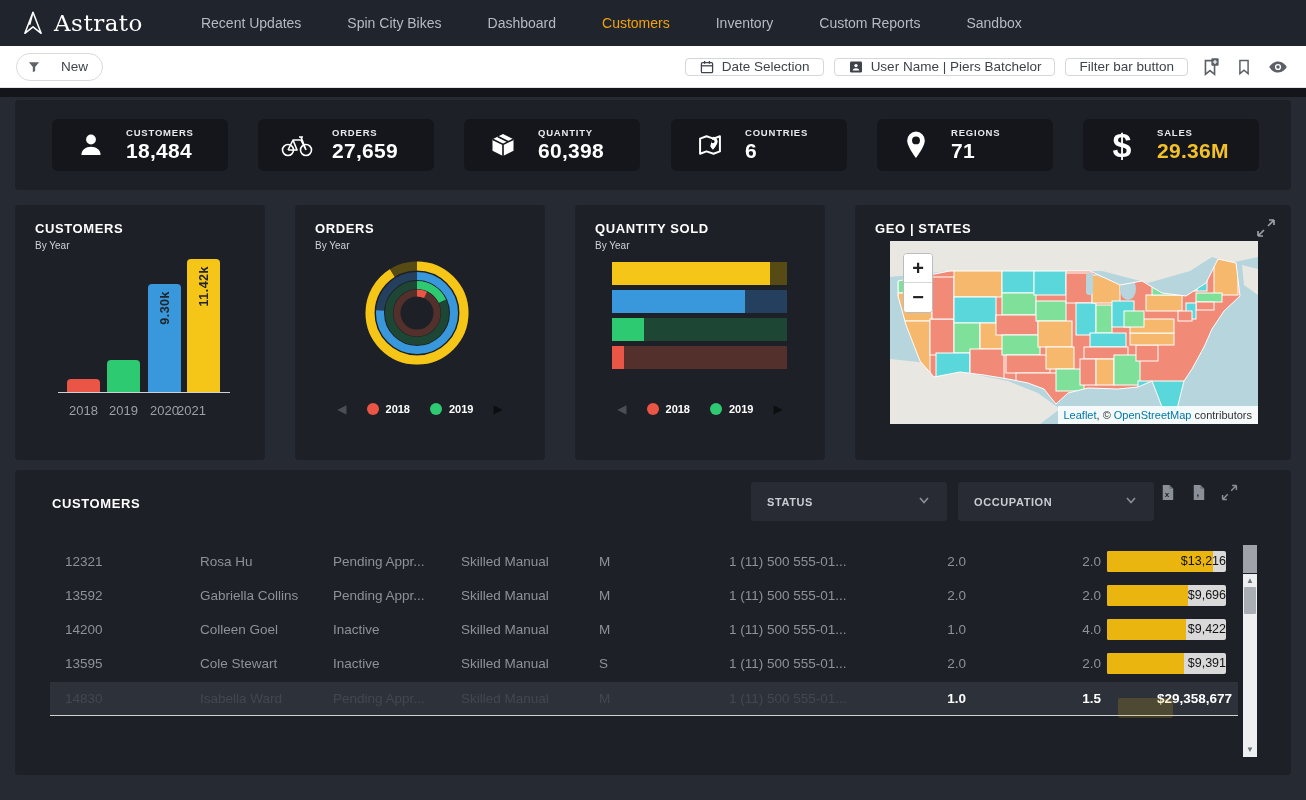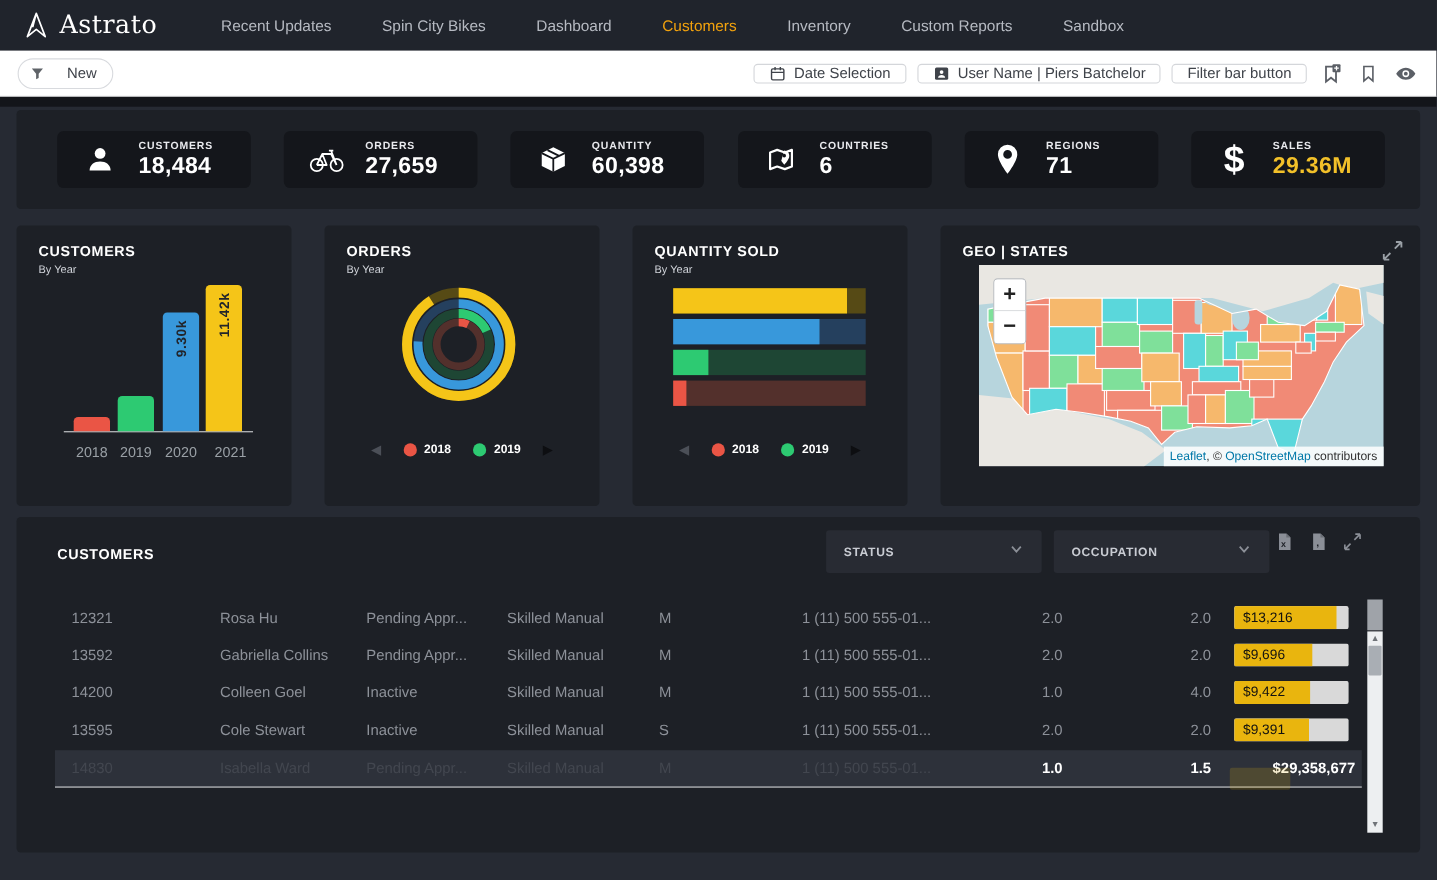--- a/index.html
+++ b/index.html
@@ -97,22 +97,22 @@
   .tbl { position:absolute; left:35px; top:74px; width:1188px; }
   .trow { display:grid; grid-template-columns:135px 133px 128px 138px 130px 146px 108px 135px 135px; align-items:center; }
   .th { height:30px; font-size:13px; color:#e9ebef; font-weight:500; }
   .thead { border-bottom:1px solid #c5c7ca; }
   .cell { padding-left:15px; white-space:nowrap; overflow:hidden; }
   .cell.r { text-align:right; padding-left:0; padding-right:2px; }
   .cell.r-sales { text-align:right; padding-right:6px; }
   .tr { height:34px; font-size:13.5px; color:#8d9199; }
   .occ-head { display:flex; align-items:center; gap:6px; }
   .sort-arrow { color:#c6c9ce; font-size:13px; }
-  .sales-bar { position:relative; width:104px; height:21px; background:#d9d9d9; border-radius:2px;
-               margin-left:auto; margin-right:12px; overflow:hidden; }
+  .sales-bar { position:relative; width:119px; height:21px; background:#d9d9d9; border-radius:2px;
+               margin-left:auto; margin-right:12px; overflow:hidden;text-align:right; }
   .sales-fill { position:absolute; left:0; top:0; height:100%; background:#e9b50e; }
   .sales-text { position:relative; font-size:12.5px; color:#111; padding-left:8px; line-height:21px; }
   .totals-row { position:relative; height:34px; background:#2d313a; margin-top:2px; border-bottom:1px solid #cfd1d3; }
   .faded { opacity:.22; }
   .totals-val { font-size:13.5px; font-weight:800; color:#ffffff; }
   .total-bar-ghost { position:absolute; left:15px; top:7px; width:55px; height:20px; background:#e9b50e; opacity:.18; border-radius:2px; }
   .total-sales-cell { position:relative; text-align:right; padding-right:6px; }
 
   
   .vscroll { position:absolute; left:1228px; top:75px; width:14px; height:212px; }
@@ -282,21 +282,21 @@
       <div class="vbar" style="left: 92px; height: 32px; background: rgb(45, 202, 114);"></div>
       <div class="vbar" style="left: 133px; height: 108px; background: rgb(56, 152, 219);">
         <span class="vbar-label">9.30k</span>
       </div>
       <div class="vbar" style="left: 172px; height: 133px; background: rgb(245, 197, 24);">
         <span class="vbar-label">11.42k</span>
       </div>
       <span class="xlab" style="left:48px">2018</span>
       <span class="xlab" style="left:88px">2019</span>
       <span class="xlab" style="left:129px">2020</span>
-      <span class="xlab" style="left:174px">2021</span>
+      <span class="xlab" style="left:156px">2021</span>
     </div>
   </div>
 
   <div class="card chart-card" style="left:295px">
     <div class="card-title">ORDERS</div>
     <div class="card-sub">By Year</div>
     <div class="donut-wrap">
       <svg width="132" height="132" viewBox="0 0 132 132">
         <g transform="rotate(-90 66 66)">
           <circle cx="66" cy="66" r="47" fill="none" stroke-width="9" style="stroke: rgb(86, 74, 21);"></circle>

